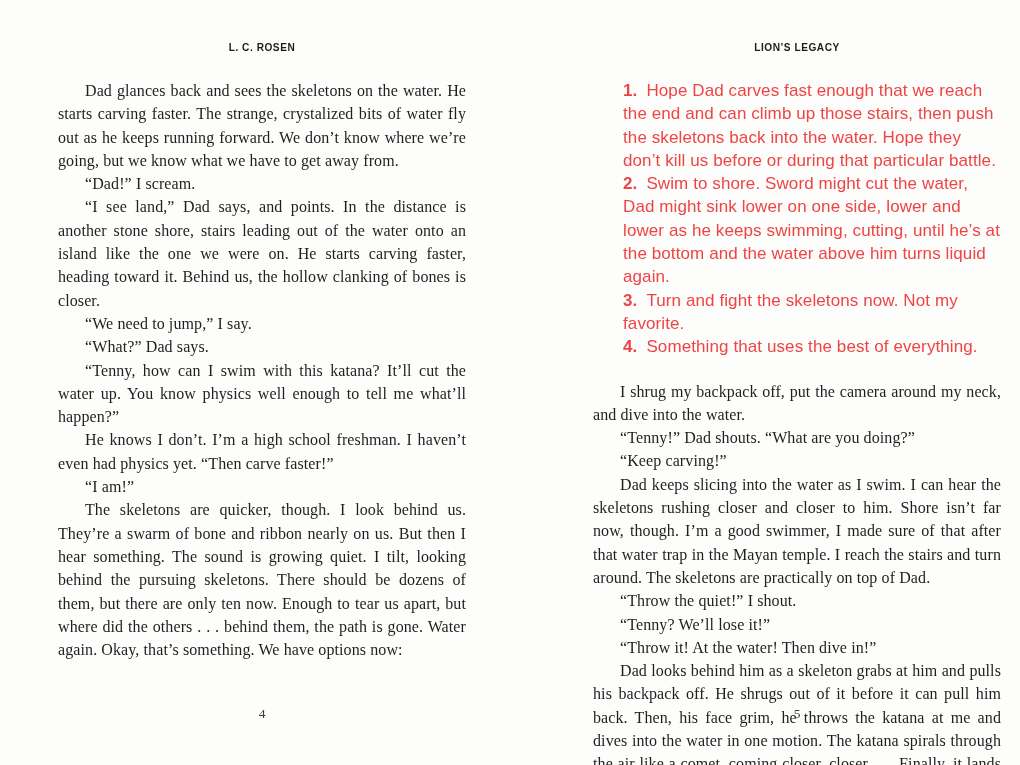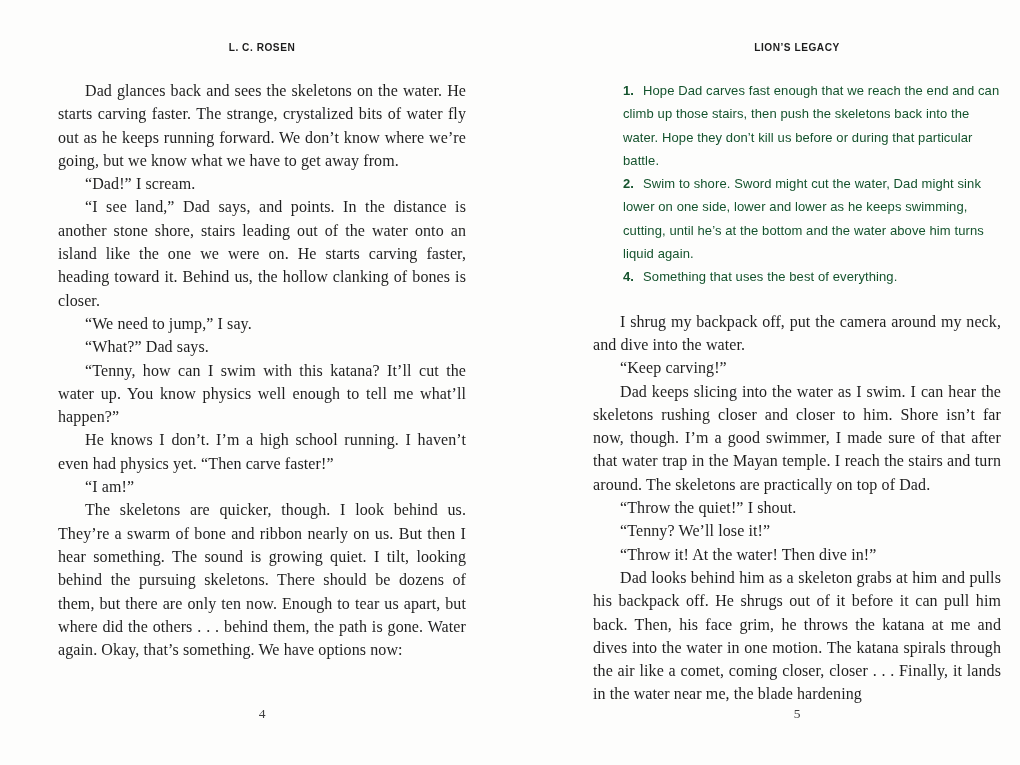--- a/index.html
+++ b/index.html
@@ -41,25 +41,25 @@
     letter-spacing: 0.1px;
   }
   .para {
     margin: 0;
     text-indent: 27px;
   }
 
   .numbered-list {
     margin: 26px 0 21px 30px;
     font-family: "Liberation Sans", sans-serif;
-    font-size: 13px;
+    font-size: 17px;
     line-height: 23.3px;
     text-align: left;
     letter-spacing: 0.1px;
-    color: #14532d;
+    color: #ef4444;
   }
   .list-item { margin: 0; }
   .list-item .num {
     font-weight: 700;
     margin-right: 9px;
   }
   .page.right .page-body { margin-top: 0; }
 
   .folio {
     position: absolute;
@@ -76,36 +76,38 @@
 
 <div class="page left">
   <h1 class="running-head">L. C. ROSEN</h1>
   <div class="page-body">
       <p class="para">Dad glances back and sees the skeletons on the water. He starts carving faster. The strange, crystalized bits of water fly out as he keeps running forward. We don’t know where we’re going, but we know what we have to get away from.</p>
       <p class="para">“Dad!” I scream.</p>
       <p class="para">“I see land,” Dad says, and points. In the distance is another stone shore, stairs leading out of the water onto an island like the one we were on. He starts carving faster, heading toward it. Behind us, the hollow clanking of bones is closer.</p>
       <p class="para">“We need to jump,” I say.</p>
       <p class="para">“What?” Dad says.</p>
       <p class="para">“Tenny, how can I swim with this katana? It’ll cut the water up. You know physics well enough to tell me what’ll happen?”</p>
-      <p class="para">He knows I don’t. I’m a high school running. I haven’t even had physics yet. “Then carve faster!”</p>
+      <p class="para">He knows I don’t. I’m a high school freshman. I haven’t even had physics yet. “Then carve faster!”</p>
       <p class="para">“I am!”</p>
       <p class="para">The skeletons are quicker, though. I look behind us. They’re a swarm of bone and ribbon nearly on us. But then I hear something. The sound is growing quiet. I tilt, looking behind the pursuing skeletons. There should be dozens of them, but there are only ten now. Enough to tear us apart, but where did the others . . . behind them, the path is gone. Water again. Okay, that’s something. We have options now:</p>
     </div>
   <div class="folio">4</div>
 </div>
 
 <div class="page right">
   <h1 class="running-head">LION’S LEGACY</h1>
   <div class="numbered-list">
       <p class="list-item"><span class="num">1.</span>Hope Dad carves fast enough that we reach the end and can climb up those stairs, then push the skeletons back into the water. Hope they don’t kill us before or during that particular battle.</p>
       <p class="list-item"><span class="num">2.</span>Swim to shore. Sword might cut the water, Dad might sink lower on one side, lower and lower as he keeps swimming, cutting, until he’s at the bottom and the water above him turns liquid again.</p>
+      <p class="list-item"><span class="num">3.</span>Turn and fight the skeletons now. Not my favorite.</p>
       <p class="list-item"><span class="num">4.</span>Something that uses the best of everything.</p>
     </div>
   <div class="page-body">
       <p class="para">I shrug my backpack off, put the camera around my neck, and dive into the water.</p>
+      <p class="para">“Tenny!” Dad shouts. “What are you doing?”</p>
       <p class="para">“Keep carving!”</p>
       <p class="para">Dad keeps slicing into the water as I swim. I can hear the skeletons rushing closer and closer to him. Shore isn’t far now, though. I’m a good swimmer, I made sure of that after that water trap in the Mayan temple. I reach the stairs and turn around. The skeletons are practically on top of Dad.</p>
       <p class="para">“Throw the quiet!” I shout.</p>
       <p class="para">“Tenny? We’ll lose it!”</p>
       <p class="para">“Throw it! At the water! Then dive in!”</p>
       <p class="para">Dad looks behind him as a skeleton grabs at him and pulls his backpack off. He shrugs out of it before it can pull him back. Then, his face grim, he throws the katana at me and dives into the water in one motion. The katana spirals through the air like a comet, coming closer, closer . . . Finally, it lands in the water near me, the blade hardening</p>
     </div>
   <div class="folio">5</div>
 </div>
 

